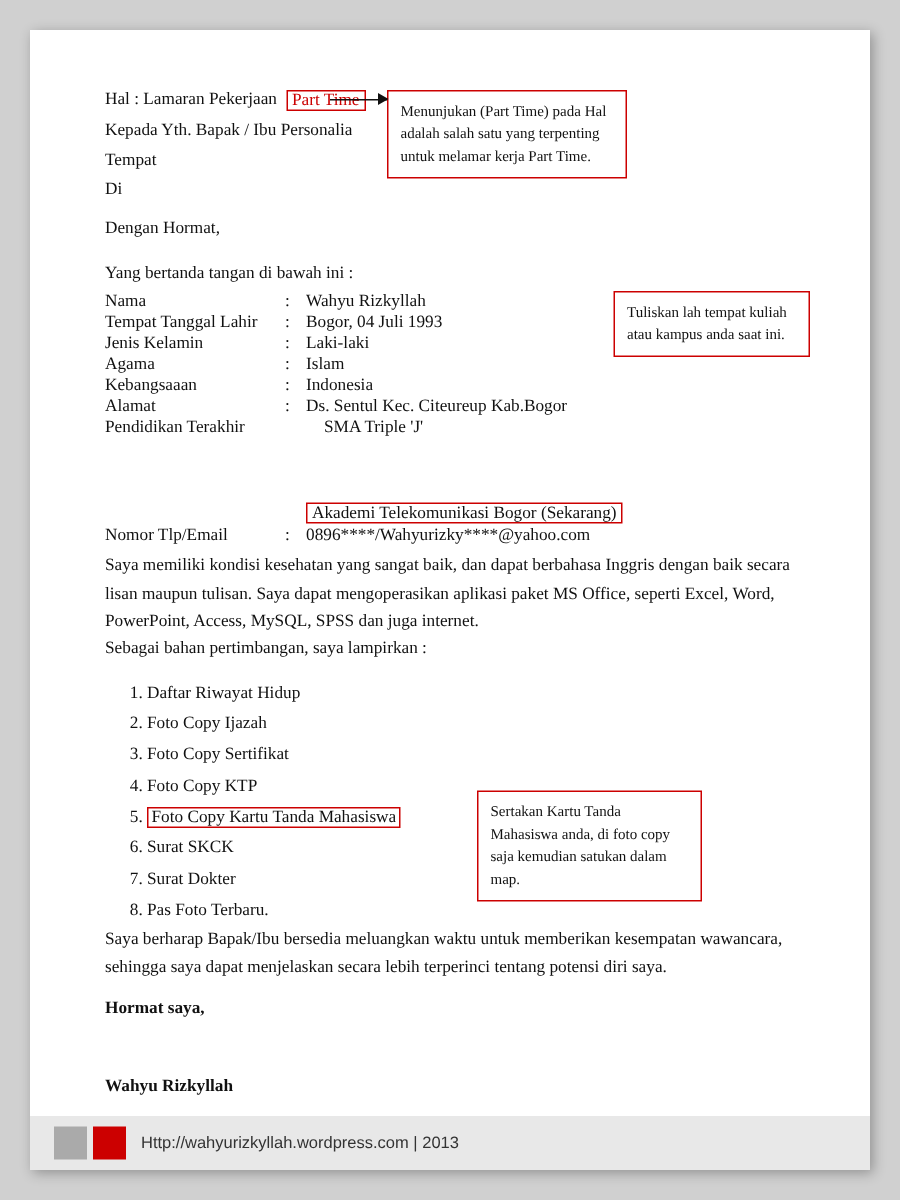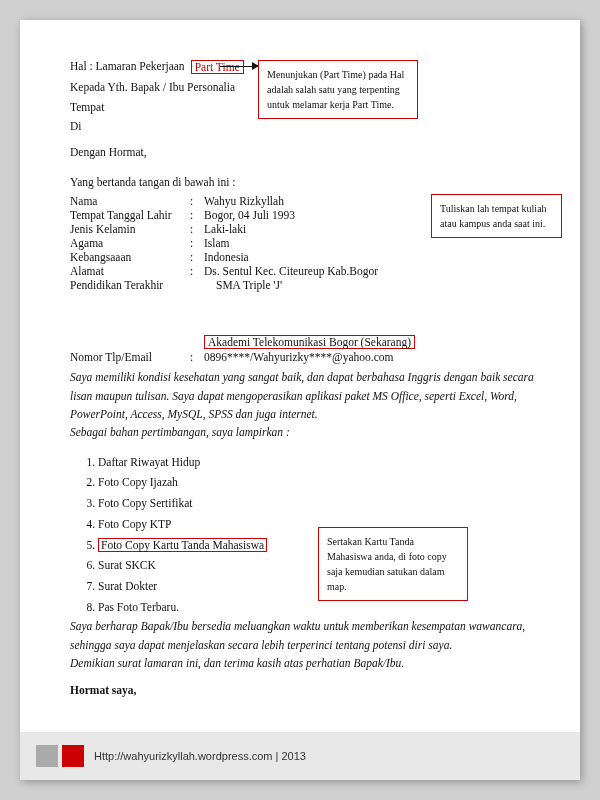--- a/index.html
+++ b/index.html
@@ -9,21 +9,21 @@
       justify-content: center;
       align-items: flex-start;
       min-height: 800px;
       padding: 20px 10px;
       font-family: 'Times New Roman', Times, serif;
     }
     .page {
       width: 560px;
       min-height: 760px;
       background: #fff;
-      padding: 40px 28px 30px 50px;
+      padding: 40px 50px 30px 50px;
       position: relative;
       box-shadow: 2px 2px 8px rgba(0,0,0,0.3);
       font-size: 11.5px;
       color: #111;
     }
     .header-section {
       margin-bottom: 14px;
     }
     .hal-line {
       display: flex;
@@ -53,29 +53,29 @@
     .kepada-section {
       margin-top: 4px;
       line-height: 1.7;
     }
     .yang-bertanda { margin-top: 14px; margin-bottom: 6px; }
     .info-table { width: 100%; border-collapse: collapse; margin-bottom: 4px; }
     .info-table tr td { padding: 1px 0; font-size: 11.5px; vertical-align: top; }
     .info-table .label-col { width: 120px; }
     .info-table .colon-col { width: 14px; }
     .info-table .value-col { }
-    .paragraph { margin-top: 0; line-height: 1.6; font-size: 11.5px; font-style: italic; }
+    .paragraph { margin-top: 0; line-height: 1.6; font-size: 11.5px; }
     .list-section { margin-top: 10px; }
     .list-section ol { margin-left: 28px; line-height: 1.8; font-size: 11.5px; }
     .footer-bar {
       position: absolute;
       bottom: 0;
       left: 0;
       right: 0;
-      height: 48px;
+      height: 36px;
       background: #e8e8e8;
       display: flex;
       align-items: center;
       padding: 0 16px;
       gap: 10px;
     }
     .footer-squares {
       display: flex;
       gap: 4px;
     }
@@ -209,21 +209,20 @@
         </div>
       </li>
       <li>Surat SKCK</li>
       <li>Surat Dokter</li>
       <li>Pas Foto Terbaru.</li>
     </ol>
   </div>
 
   <div class="paragraph">Saya berharap Bapak/Ibu bersedia meluangkan waktu untuk memberikan kesempatan wawancara, sehingga saya dapat menjelaskan secara lebih terperinci tentang potensi diri saya.</div>
 
-  <div class="paragraph">Demikian surat lamaran ini, dan terima kasih atas perhatian Bapak/Ibu.</div>
 
   <div class="hormat-section">
     <div>Hormat saya,</div>
     <div class="signature-name">Wahyu Rizkyllah</div>
   </div>
 
   <div class="footer-bar">
     <div class="footer-squares">
       <div class="sq-gray"></div>
       <div class="sq-red"></div>

